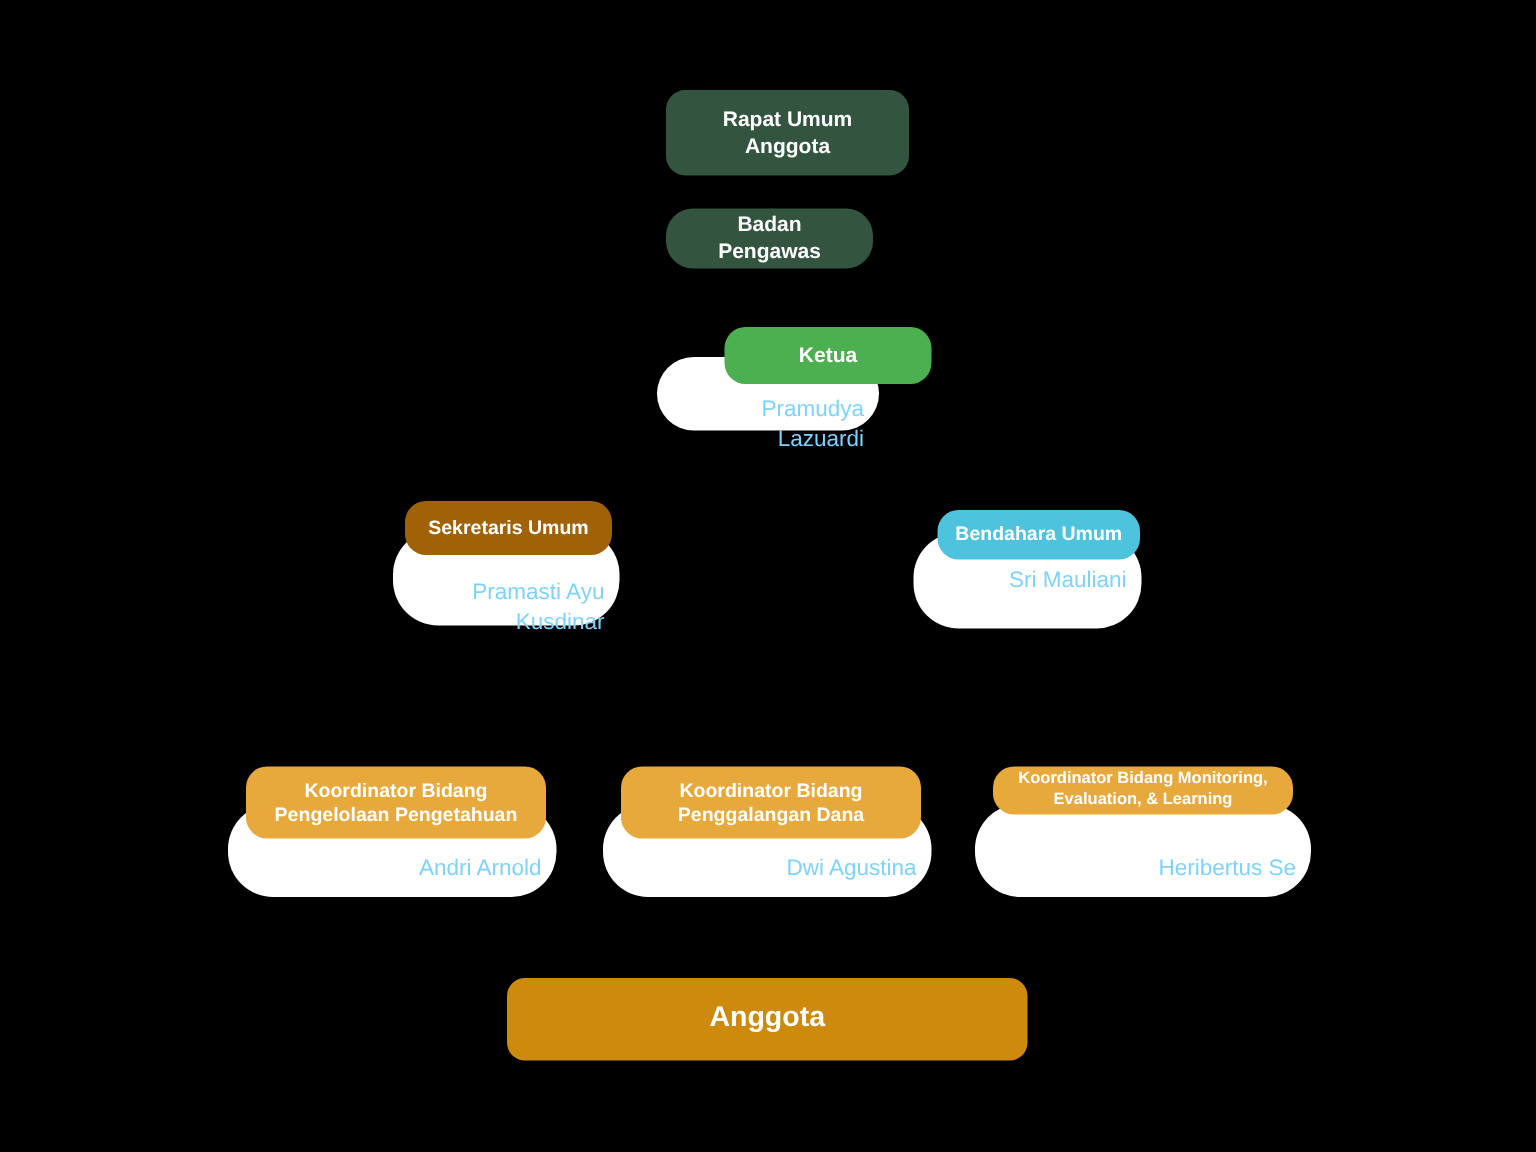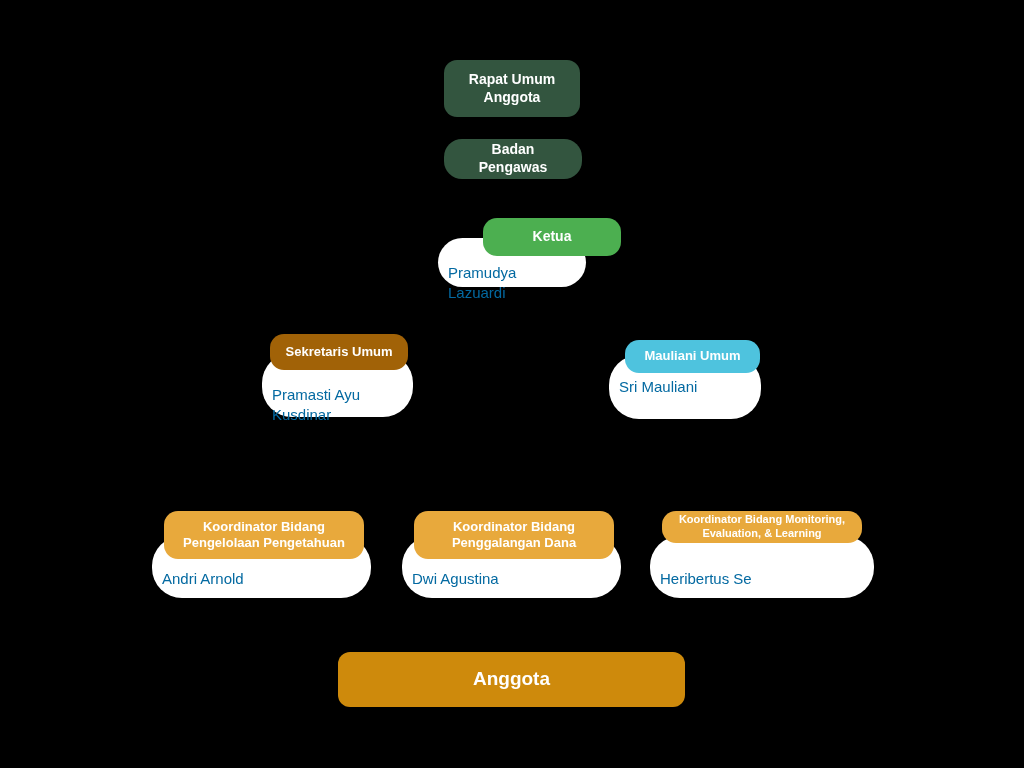--- a/index.html
+++ b/index.html
@@ -48,22 +48,22 @@
     height: 100%;
     background: #ffffff;
     border-radius: 30px;
     box-shadow: 0 2px 5px rgba(0,0,0,0.35);
     box-sizing: border-box;
   }
   .card-name {
     position: absolute;
     left: 0;
     width: 100%;
-    text-align: left;
-    color: #0369a1;
+    text-align: right;
+    color: #7dd3fc;
     font-size: 15px;
     line-height: 1.33;
     font-weight: normal;
     box-sizing: border-box;
     padding: 0 10px;
   }
   .card-header {
     position: absolute;
     display: flex;
     align-items: center;
@@ -76,21 +76,21 @@
     box-sizing: border-box;
     padding: 5px 10px;
     z-index: 2;
   }
 </style>
 </head>
 <body>
 
 <div id="org-chart">
 
-  <div class="block" style="left:444px; top:60px; width:136px; height:57px; background:#33553F; font-size:14px; border-radius:13px;">
+  <div class="block" style="left:444px; top:60px; width:162px; height:57px; background:#33553F; font-size:14px; border-radius:13px;">
     <span>Rapat Umum Anggota</span>
   </div>
 
   <div class="block" style="left:444px; top:139px; width:138px; height:40px; background:#33553F; font-size:14px; border-radius:18px;">
     <span>Badan Pengawas</span>
   </div>
 
   <div class="card" style="left:438px; top:238px; width:148px; height:49px;">
     <div class="card-body"></div>
     <div class="card-name" style="top:25px;">Pramudya Lazuardi</div>
@@ -104,21 +104,21 @@
     <div class="card-name" style="top:32px;">Pramasti Ayu Kusdinar</div>
     <div class="card-header" style="left:8px; top:-19px; width:138px; height:36px; background:#a16207; font-size:13px;">
       <span>Sekretaris Umum</span>
     </div>
   </div>
 
   <div class="card" style="left:609px; top:355px; width:152px; height:64px;">
     <div class="card-body"></div>
     <div class="card-name" style="top:22px;">Sri Mauliani</div>
     <div class="card-header" style="left:16px; top:-15px; width:135px; height:33px; background:#4EC3DE; font-size:13px;">
-      <span>Mauliani Umum</span>
+      <span>Bendahara Umum</span>
     </div>
   </div>
 
   <div class="card" style="left:152px; top:536px; width:219px; height:62px;">
     <div class="card-body"></div>
     <div class="card-name" style="top:33px;">Andri Arnold</div>
     <div class="card-header" style="left:12px; top:-25px; width:200px; height:48px; background:#E8A93C; font-size:13px;">
       <span>Koordinator Bidang Pengelolaan Pengetahuan</span>
     </div>
   </div>

